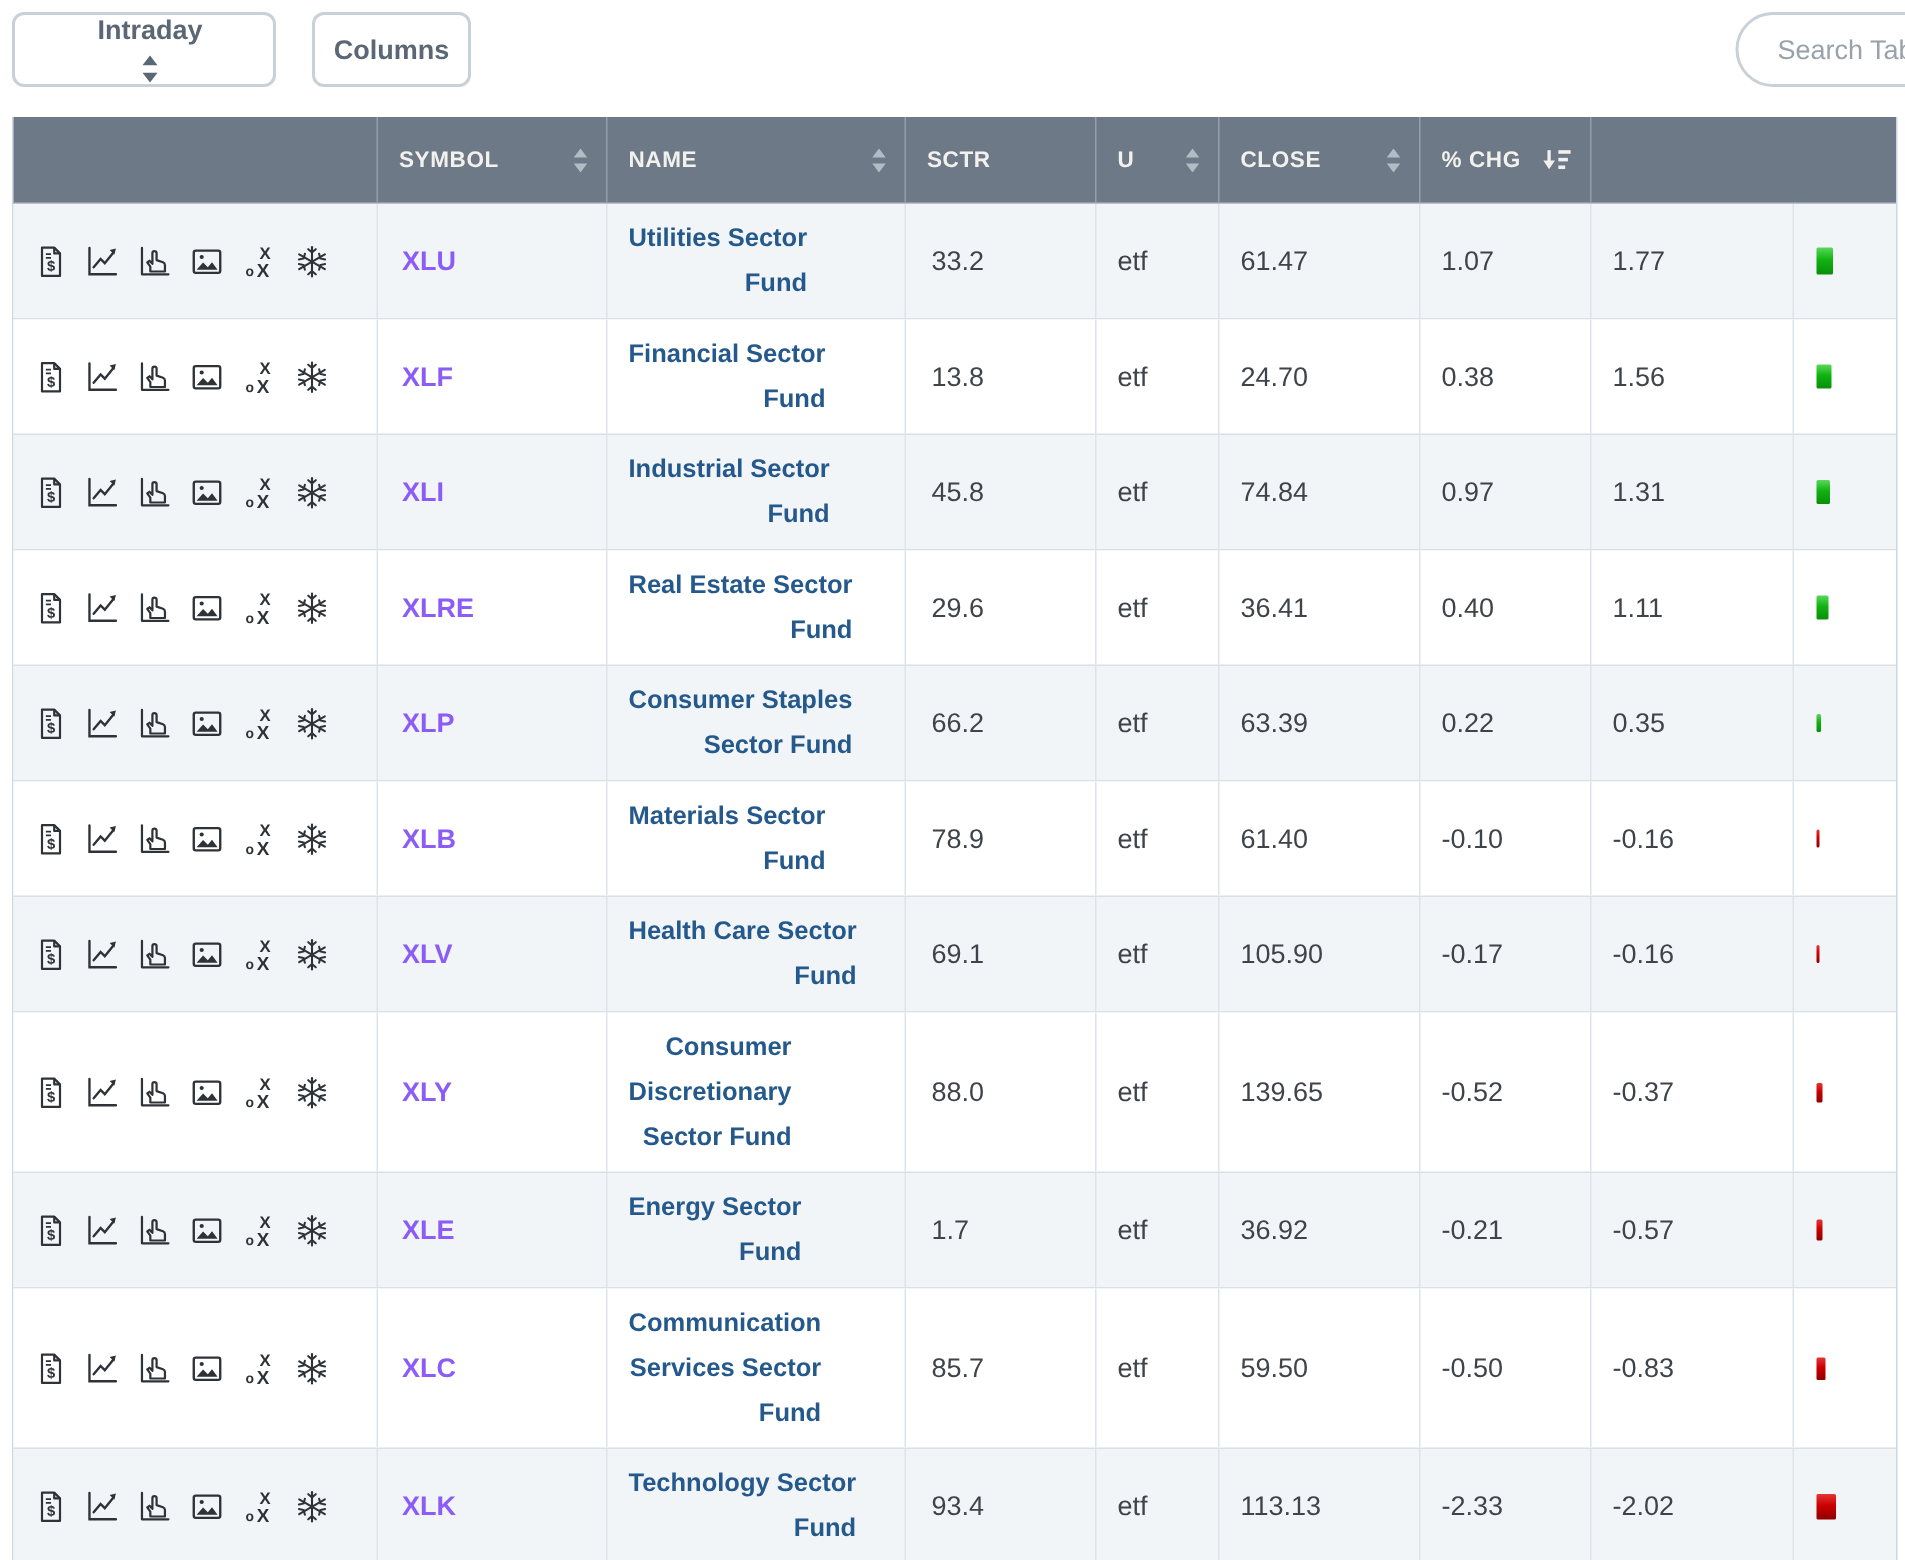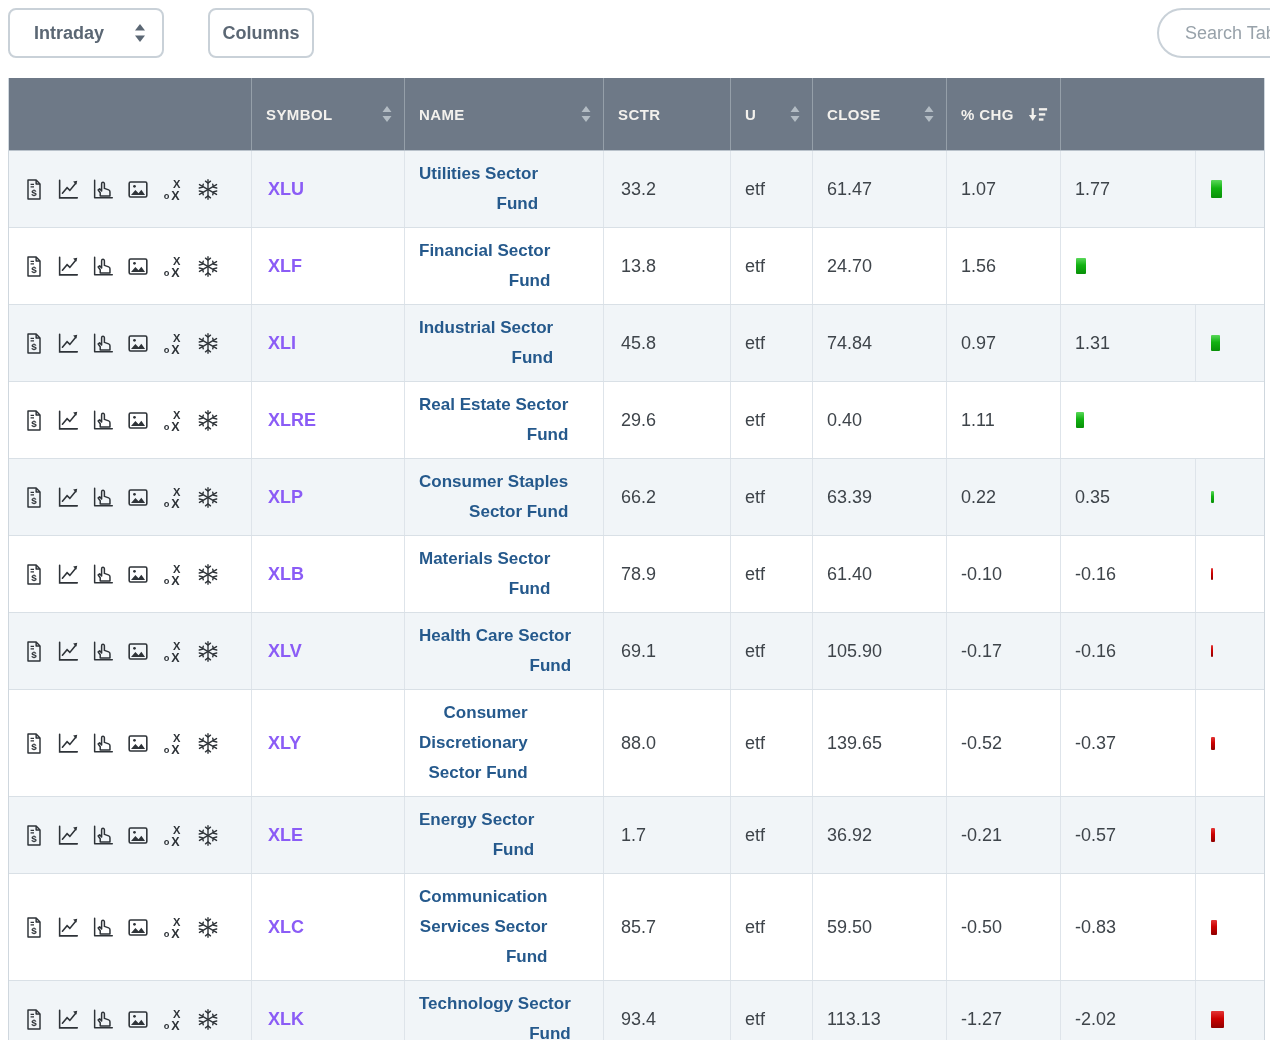--- a/index.html
+++ b/index.html
@@ -1,40 +1,40 @@
 <!DOCTYPE html>
 <html><head>
 <meta charset="utf-8">
 <style>
   * { box-sizing: border-box; margin: 0; padding: 0; }
   html, body { width: 1270px; height: 1040px; background: #fff; overflow: hidden;
     font-family: "Liberation Sans", sans-serif; }
   body { position: relative; }
 
   
-  .select-box { position: absolute; left: 8px; top: 8px; width: 156px; height: 50px;
+  .select-box { position: absolute; left: 8px; top: 8px; width: 176px; height: 50px;
     border: 2px solid #c9d1d8; border-radius: 8px; background: #fff;
-    display: flex; align-items: center; padding: 0 16px 0 24px; cursor: pointer; }
+    display: flex; align-items: center; padding: 0 16px 0 24px; cursor: pointer; flex-direction: column; }
   .select-box .val { font-size: 18px; font-weight: bold; color: #5b6774; flex: 1; }
   .btn-columns { position: absolute; left: 208px; top: 8px; width: 106px; height: 50px;
     border: 2px solid #c9d1d8; border-radius: 8px; background: #fff;
     font-family: "Liberation Sans", sans-serif;
     font-size: 18px; font-weight: bold; color: #5b6774; cursor: pointer; }
   .search-pill { position: absolute; left: 1157px; top: 8px; width: 230px; height: 50px;
     border: 2px solid #c9d1d8; border-radius: 26px; padding: 0 20px 0 26px;
     font-family: "Liberation Sans", sans-serif; font-size: 18px; color: #4a545c; outline: none; }
   .search-pill::placeholder { color: #98a2aa; opacity: 1; }
 
   
   .tbl { position: absolute; left: 8px; top: 78px; width: 1257px;
     border: 1px solid #cfd7de; border-top: none; }
   .grid-row { display: grid;
     grid-template-columns: 243px 153px 199px 127px 82px 134px 114px 135px 68px; }
 
-  .thead { background: #6e7987; height: 73px; border-bottom: 1px solid #b9c2cb; }
+  .thead { background: #6e7987; height: 58px; border-bottom: 1px solid #b9c2cb; }
   .th { display: flex; align-items: center; padding: 0 12px 0 14px;
     border-right: 1px solid #959fa9; color: #f3f1ed; font-size: 15px;
     font-weight: bold; letter-spacing: .4px; cursor: pointer; }
   .th:last-child { border-right: none; }
   .th .glyph { margin-left: auto; display: flex; align-items: center; }
   .g-both, .g-desc { display: none; }
   .g-both.show, .g-desc.show { display: block; }
 
   .row { min-height: 75px; border-bottom: 1px solid #d9e0e6; background: #fff; }
   .tbody .row:nth-child(odd) { background: #f1f5f8; }
@@ -260,20 +260,23 @@
         </div>
     <div class="cell c-sctr">
           <span>13.8</span>
         </div>
     <div class="cell c-u">
           <span>etf</span>
         </div>
     <div class="cell c-close">
           <span>24.70</span>
         </div>
+    <div class="cell c-chg">
+          <span>0.38</span>
+        </div>
     <div class="cell c-pchg">
           <span>1.56</span>
         </div>
     <div class="cell c-bar">
           <span class="bar up" style="width: 10px; height: 16px;"></span>
         </div>
   </div>
 
   <div class="row grid-row">
     <div class="cell c-actions">
@@ -405,20 +408,23 @@
         </div>
     <div class="cell c-name">
           <a class="name-link">Real Estate Sector
 Fund</a>
         </div>
     <div class="cell c-sctr">
           <span>29.6</span>
         </div>
     <div class="cell c-u">
           <span>etf</span>
+        </div>
+    <div class="cell c-close">
+          <span>36.41</span>
         </div>
     <div class="cell c-chg">
           <span>0.40</span>
         </div>
     <div class="cell c-pchg">
           <span>1.11</span>
         </div>
     <div class="cell c-bar">
           <span class="bar up" style="width: 8px; height: 16px;"></span>
         </div>
@@ -941,21 +947,21 @@
     <div class="cell c-sctr">
           <span>93.4</span>
         </div>
     <div class="cell c-u">
           <span>etf</span>
         </div>
     <div class="cell c-close">
           <span>113.13</span>
         </div>
     <div class="cell c-chg">
-          <span>-1.27</span>
+          <span>-2.33</span>
         </div>
     <div class="cell c-pchg">
           <span>-2.02</span>
         </div>
     <div class="cell c-bar">
           <span class="bar down" style="width: 13px; height: 17px;"></span>
         </div>
   </div>
 </div>
 </div>

